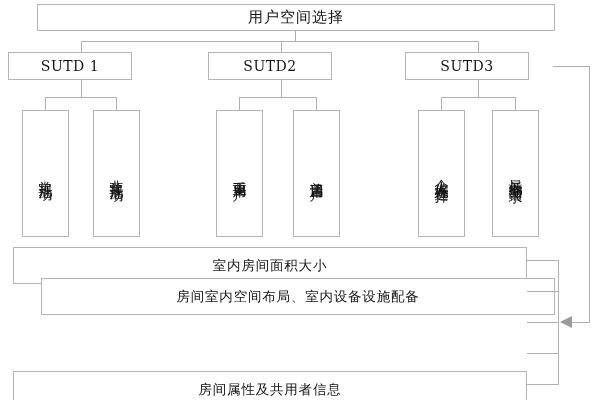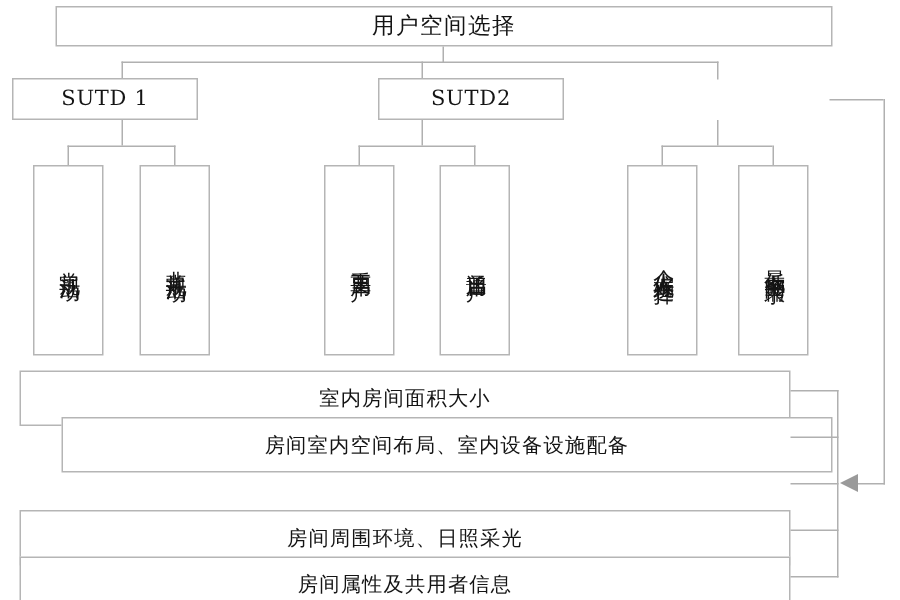--- a/index.html
+++ b/index.html
@@ -45,21 +45,21 @@
   
   .sutd-box {
     top: 52px;
     width: 124px;
     height: 28px;
     font-size: 14px;
     letter-spacing: 0.5px;
     font-family: "DejaVu Serif", "Liberation Serif", serif;
   }
   .sutd-1 { left: 8px; }
-  .sutd-2 { left: 208px; margin-left: 44px; }
+  .sutd-2 { left: 208px; }
   .sutd-3 { left: 405px; }
 
   
   .leaf-box {
     top: 110px;
     width: 47px;
     height: 127px;
     font-size: 14px;
     writing-mode: vertical-rl;
     text-orientation: upright;
@@ -119,20 +119,21 @@
   <div class="ln ln-v" style="left:295px; top:31px; height:11px;"></div>
 
   <div class="ln ln-h" style="left:81px; top:41px; width:398px;"></div>
 
   <div class="ln ln-v" style="left:81px; top:41px; height:12px;"></div>
   <div class="ln ln-v" style="left:281px; top:41px; height:12px;"></div>
   <div class="ln ln-v" style="left:478px; top:41px; height:12px;"></div>
 
   <div class="box sutd-box sutd-1">SUTD 1</div>
   <div class="box sutd-box sutd-2">SUTD2</div>
+  <div class="box sutd-box sutd-3">SUTD3</div>
 
   <div class="ln ln-v" style="left:81px; top:80px; height:17px;"></div>
   <div class="ln ln-h" style="left:45px; top:97px; width:72px;"></div>
   <div class="ln ln-v" style="left:45px; top:97px; height:13px;"></div>
   <div class="ln ln-v" style="left:116px; top:97px; height:13px;"></div>
 
   <div class="ln ln-v" style="left:281px; top:80px; height:17px;"></div>
   <div class="ln ln-h" style="left:239px; top:97px; width:78px;"></div>
   <div class="ln ln-v" style="left:239px; top:97px; height:13px;"></div>
   <div class="ln ln-v" style="left:316px; top:97px; height:13px;"></div>
@@ -144,21 +145,20 @@
 
   <div class="box leaf-box leaf-1">常规活动</div>
   <div class="box leaf-box leaf-2">非常规活动</div>
   <div class="box leaf-box leaf-3">重要用户</div>
   <div class="box leaf-box leaf-4">普通用户</div>
   <div class="box leaf-box leaf-5">个人偏好选择</div>
   <div class="box leaf-box leaf-6">最低空间需求</div>
 
   <div class="box attr-box attr-0">室内房间面积大小</div>
   <div class="box attr-box attr-1">房间室内空间布局、室内设备设施配备</div>
-  <div class="box attr-box attr-3">房间周围环境、日照采光</div>
   <div class="box attr-box attr-4">房间属性及共用者信息</div>
 
   <div class="ln ln-h" style="left:527px; top:260px; width:32px;"></div>
   <div class="ln ln-h" style="left:527px; top:291px; width:32px;"></div>
   <div class="ln ln-h" style="left:527px; top:322px; width:32px;"></div>
   <div class="ln ln-h" style="left:527px; top:353px; width:32px;"></div>
   <div class="ln ln-h" style="left:527px; top:384px; width:32px;"></div>
 
   <div class="ln ln-v" style="left:558px; top:260px; height:125px;"></div>
 

